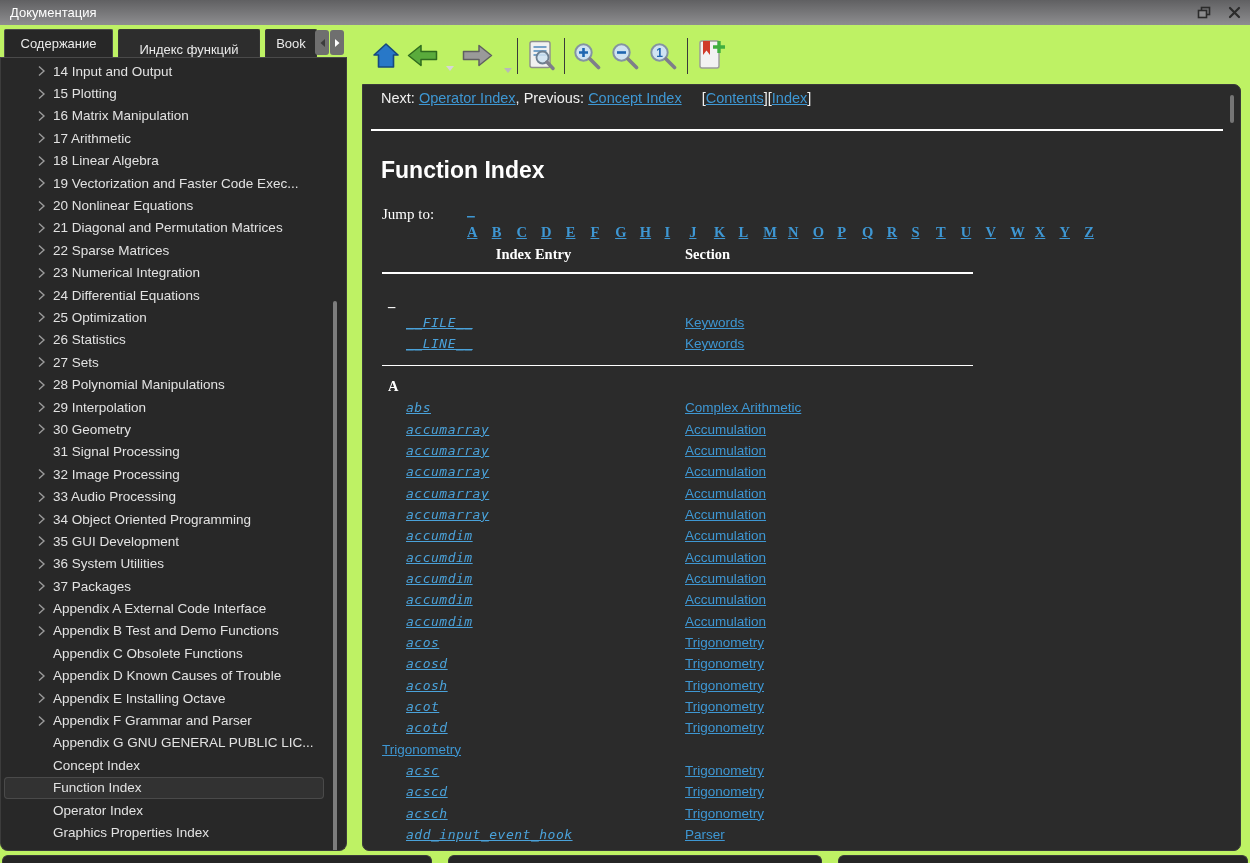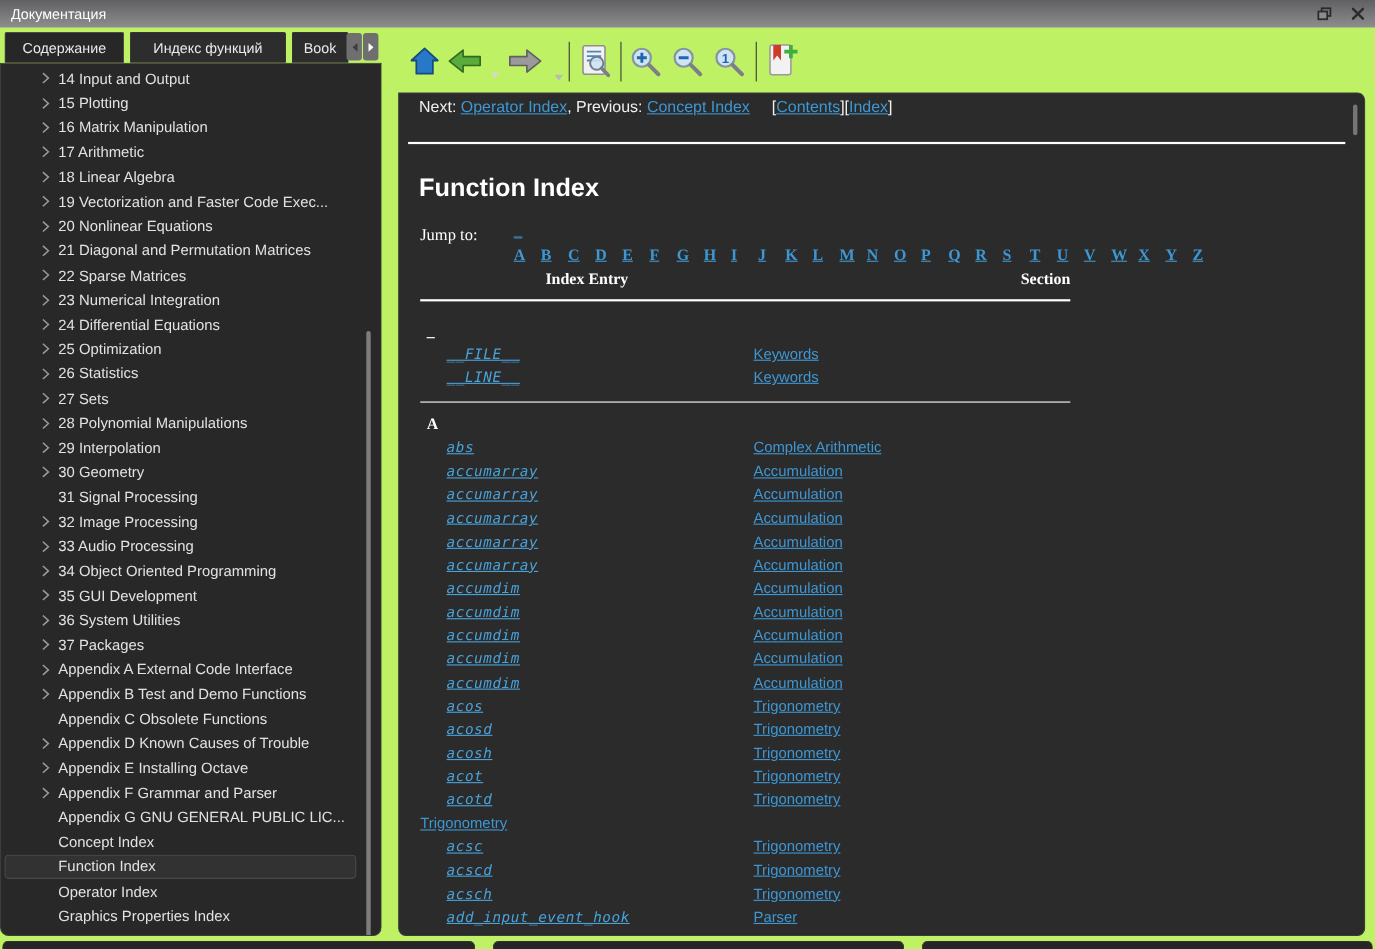--- a/index.html
+++ b/index.html
@@ -60,21 +60,21 @@
   .jump-row { position:absolute; left:19px; top:120px; font-size:15px; color:#fff; }
   .jump-label { font-weight:normal; font-family:"Liberation Serif", serif; }
   .jump-underscore { position:absolute; left:85px; top:-2px; font-family:"DejaVu Sans Mono",monospace;
                      font-style:italic; font-size:13px; }
   .letters-row { position:absolute; left:104px; top:139px; display:grid;
                  grid-auto-flow:column; grid-auto-columns:24.7px; width:642px; }
   .letters-row a { font-weight:bold; font-size:14.5px; font-family:"Liberation Serif", serif; }
   .thead { position:absolute; left:19px; top:161px; width:591px; display:flex;
            font-family:"Liberation Serif", serif; font-weight:bold; font-size:14.5px; color:#fff; }
   .thead .c1 { width:303px; text-align:center; }
-  .thead .c2 { width:288px; text-align:right; }
+  .thead .c2 { width:288px; text-align:left; }
   .head-rule { position:absolute; left:19px; top:187px; width:591px; height:2px; background:#fff; }
   .tbody { position:absolute; left:19px; top:196px; width:591px; }
   .group-letter { font-family:"Liberation Serif", serif; font-weight:bold; font-size:14.5px;
                   color:#ffffff; margin:12px 0 2px 6px; line-height:16px; }
   .group-rule { width:591px; height:1.5px; background:#ffffff; margin:11px 0 2px 0; border:none; }
   .t-row { display:flex; line-height:21.35px; height:21.35px; }
   .t-row .c1 { width:303px; padding-left:24px; }
   .t-row .c2 { width:288px; }
   a.mono-lnk { font-family:"DejaVu Sans Mono", monospace; font-style:italic; font-size:13px;
                color:#4aa2da; text-decoration:underline; letter-spacing:.5px; }
@@ -103,21 +103,21 @@
       <svg width="13" height="13" viewBox="0 0 13 13">
         <path d="M2 2 L11 11 M11 2 L2 11" stroke="#2b2b2b" stroke-width="2.2" stroke-linecap="round"></path>
       </svg>
     </span>
   </div>
 
   <div class="tabbar">
     <div class="tab active" style="left:4px; width:109px;">
       <span>Содержание</span>
     </div>
-    <div class="tab inactive" style="left:118px; width:142px;">
+    <div class="tab inactive" style="left:118px; width:142px;align-items:flex-end;">
       <span>Индекс функций</span>
     </div>
     <div class="tab inactive" style="left:265px; width:52px; overflow:hidden;">
       <span>Book</span>
     </div>
     <div class="tab-scroll" style="left:315px;">
       <svg width="7" height="10" viewBox="0 0 7 10">
         <path d="M6 1 L1.5 5 L6 9 Z" fill="#3c3c3c"></path>
       </svg>
     </div>

